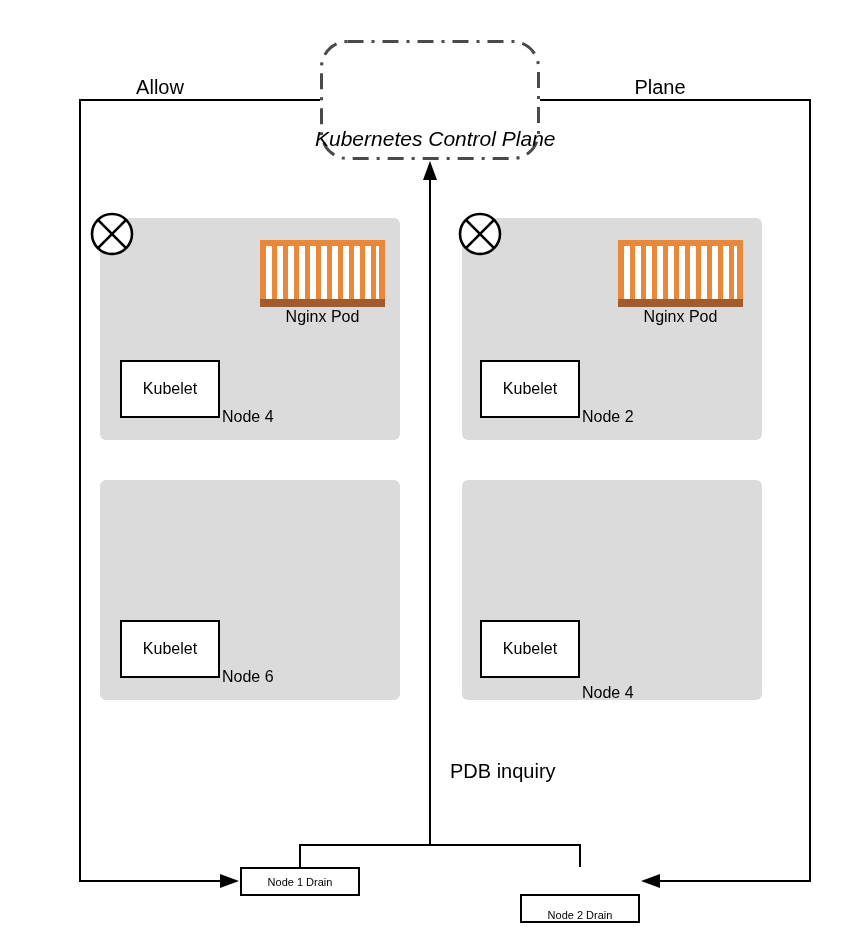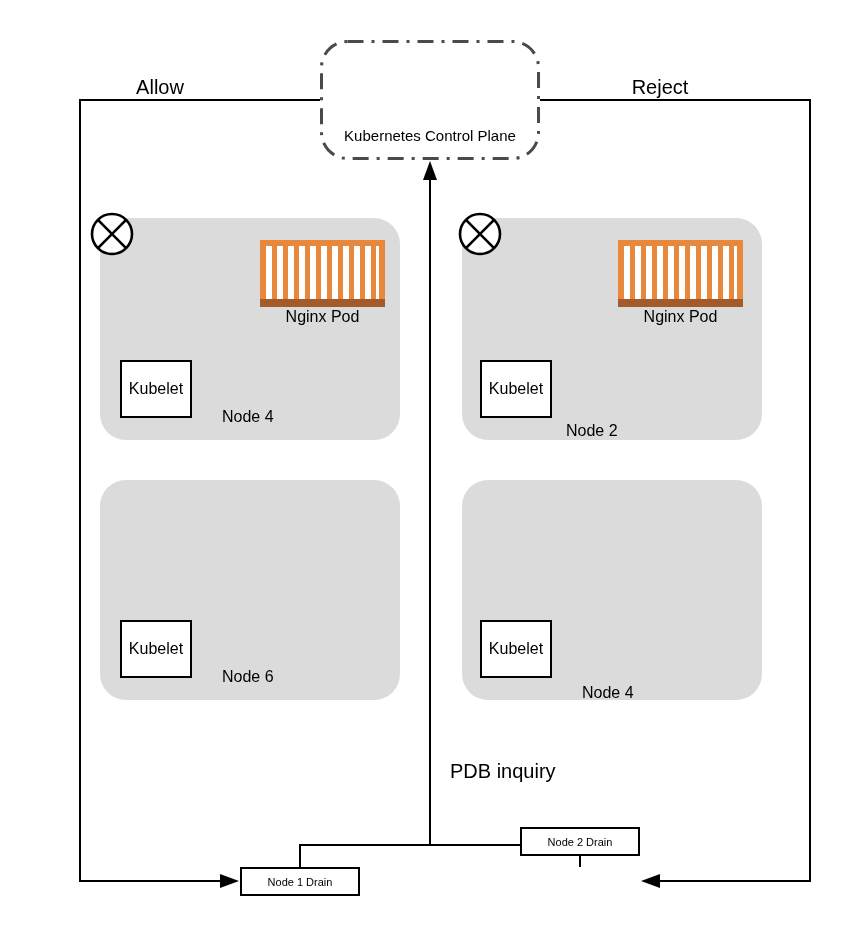--- a/index.html
+++ b/index.html
@@ -25,38 +25,39 @@
     position: absolute;
     font-size: 20px;
     line-height: 1.15;
     white-space: nowrap;
   }
   .label.centered { text-align: center; }
   .cp-label {
     position: absolute;
     left: 315px; top: 127px; width: 230px;
     text-align: center;
-    font-size: 15px;
+    font-size: 21px;
     white-space: nowrap;
+    font-style: italic;
   }
   .node {
     position: absolute;
     width: 300px; height: 222px;
     background: var(--node_fill, #DBDBDB);
-    border-radius: 26px;
+    border-radius: 6px;
   }
   .node.short { height: 220px; }
   .node-label {
     position: absolute;
     font-size: 16px;
     white-space: nowrap;
   }
   .kubelet-box {
     position: absolute;
-    width: 72px; height: 58px;
+    width: 100px; height: 58px;
     background: #ffffff;
     border: 2px solid #000000;
     box-sizing: border-box;
     display: flex;
     align-items: center;
     justify-content: center;
     font-size: 16px;
   }
   .pod-icon {
     position: absolute;
@@ -114,21 +115,21 @@
 
     <line x1="430" y1="845" x2="430" y2="178" style="stroke:var(--line,#000)" stroke-width="2"></line>
     <polygon points="430,161 423,180 437,180" style="fill:var(--line,#000)"></polygon>
 
     <polyline points="300,867 300,845 580,845 580,867" fill="none" style="stroke:var(--line,#000)" stroke-width="2"></polyline>
 
     <rect x="321.5" y="41.5" width="217" height="117" rx="26" fill="#ffffff" style="stroke:var(--dashed_border,#4A4A4A)" stroke-width="3" stroke-dasharray="16 8 3 8"></rect>
   </svg>
 
   <span class="label centered" style="left:110px; top:76px; width:100px;">Allow</span>
-  <span class="label centered" style="left:610px; top:76px; width:100px;">Reject</span>
+  <span class="label centered" style="left:610px; top:76px; width:100px;">Plane</span>
 
   <div class="cp-label">Kubernetes Control Plane</div>
 
   <div class="node" style="left:100px; top:218px;">
     <div class="pod-icon" style="left:160px; top:22px;">
       <div class="pod-stripes"></div>
       <div class="pod-base"></div>
     </div>
     <span class="pod-label" style="left:160px; top:90px;">Nginx Pod</span>
     <div class="kubelet-box" style="left:20px; top:142px;">
@@ -139,21 +140,21 @@
 
   <div class="node" style="left:462px; top:218px;">
     <div class="pod-icon" style="left:156px; top:22px;">
       <div class="pod-stripes"></div>
       <div class="pod-base"></div>
     </div>
     <span class="pod-label" style="left:156px; top:90px;">Nginx Pod</span>
     <div class="kubelet-box" style="left:18px; top:142px;">
       <span>Kubelet</span>
     </div>
-    <span class="node-label" style="left:104px; top:190px;margin-top:14px;">Node 2</span>
+    <span class="node-label" style="left:120px; top:190px;">Node 2</span>
   </div>
 
   <div class="node short" style="left:100px; top:480px;">
     <div class="kubelet-box" style="left:20px; top:140px;">
       <span>Kubelet</span>
     </div>
     <span class="node-label" style="left:122px; top:188px;">Node 6</span>
   </div>
 
   <div class="node short" style="left:462px; top:480px;">
@@ -172,17 +173,17 @@
     <circle cx="22" cy="22" r="20" fill="#ffffff" stroke="#000000" stroke-width="2.6"></circle>
     <line x1="8.2" y1="8.2" x2="35.8" y2="35.8" stroke="#000000" stroke-width="2.6"></line>
     <line x1="35.8" y1="8.2" x2="8.2" y2="35.8" stroke="#000000" stroke-width="2.6"></line>
   </svg>
 
   <span class="label" style="left:450px; top:760px;">PDB inquiry</span>
 
   <div class="drain-box" style="left:240px; top:867px;">
     <span>Node 1 Drain</span>
   </div>
-  <div class="drain-box" style="left:520px; top:827px;">
+  <div class="drain-box" style="left:520px; top:894px;align-items:flex-end;">
     <span>Node 2 Drain</span>
   </div>
 
 </div>
 
 </body></html>

